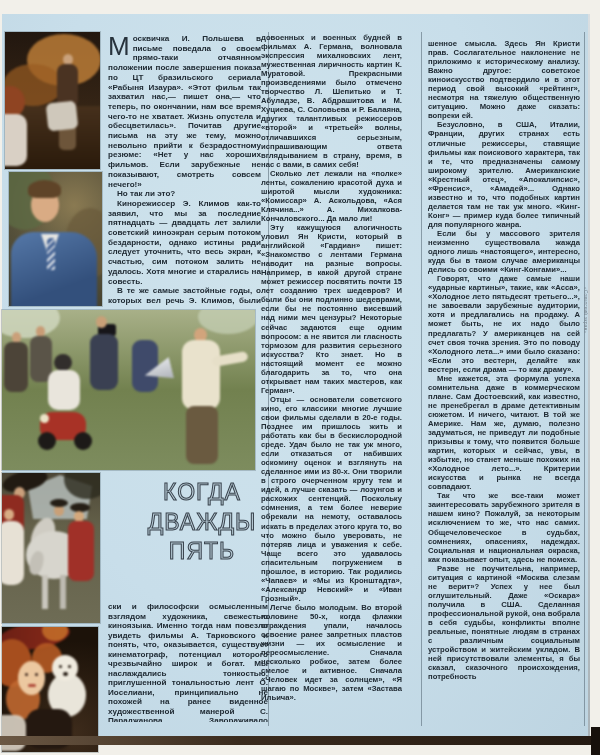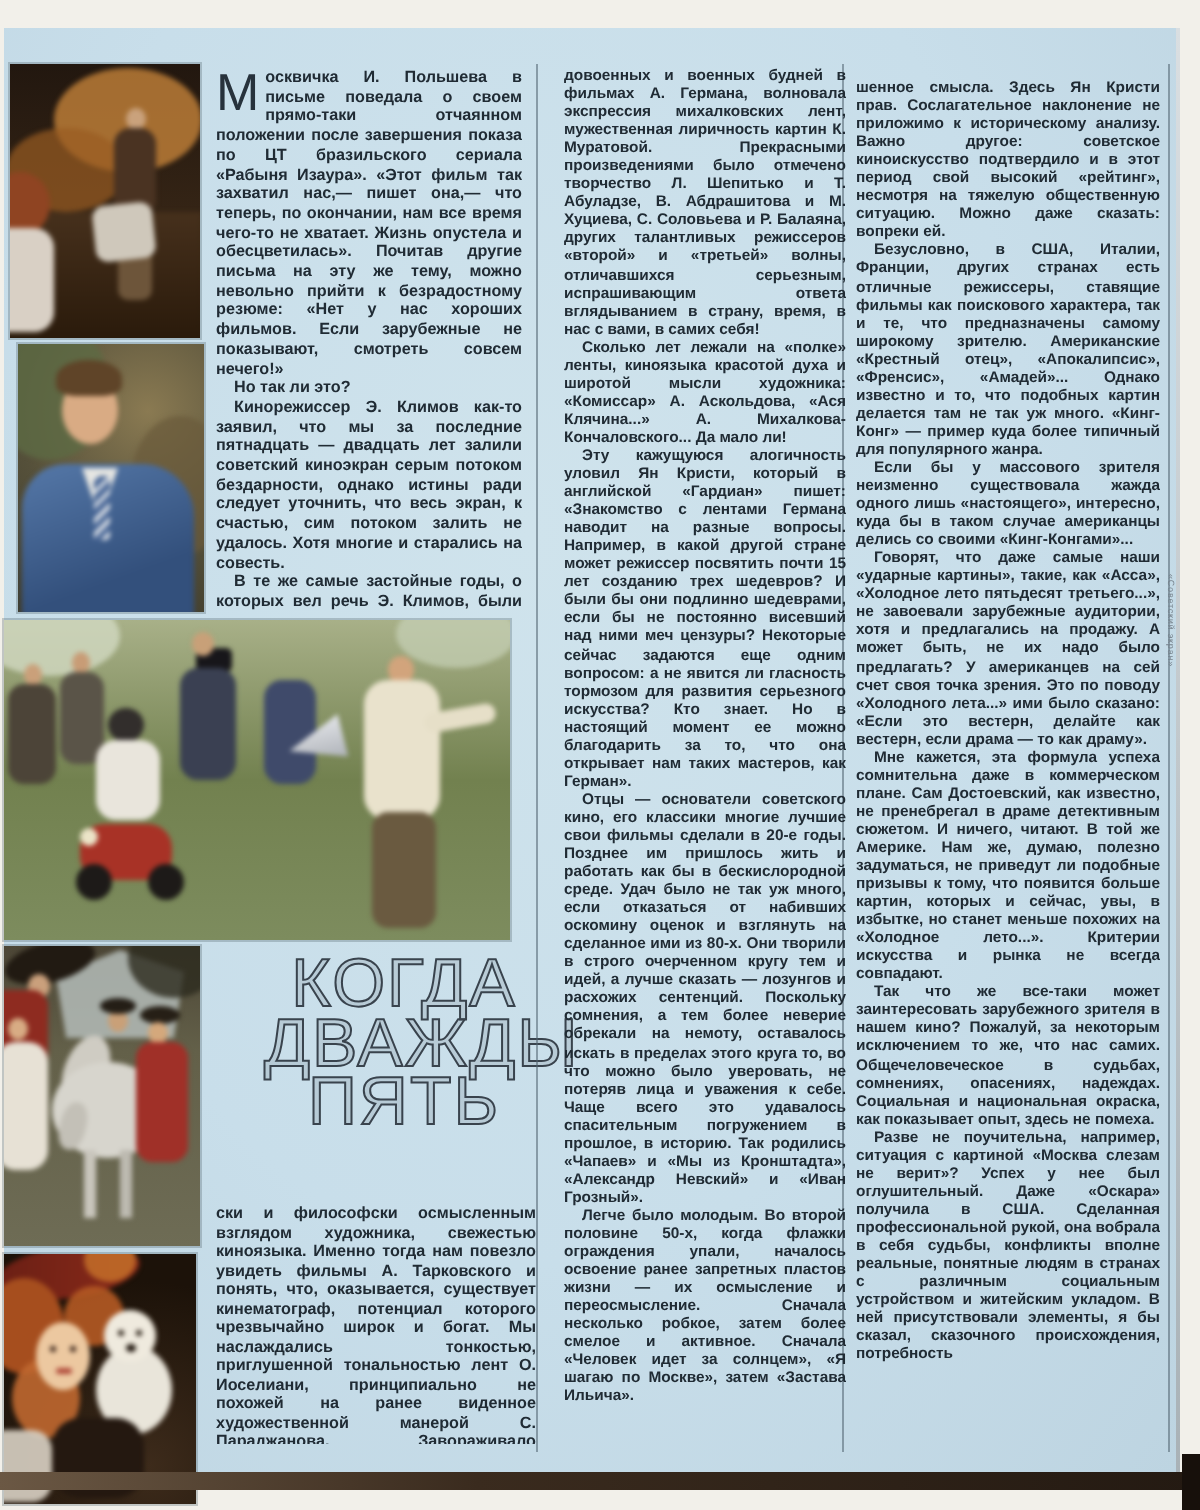--- a/index.html
+++ b/index.html
@@ -23,28 +23,28 @@
   .photo4{left:0;top:459px;width:98px;height:150px;background:linear-gradient(#4c4636,#636049 35%,#6e6c55);}
   .photo5{left:0;top:613px;width:96px;height:125px;background:radial-gradient(circle at 75% 85%,#3d2b1b,#1c1209 72%);}
 
   
   .col{position:absolute;overflow:hidden;color:var(--text,#202b34);text-align:justify;
        font-weight:bold;hyphens:auto;}
   .col p{margin:0;text-indent:9px;}
   .col p.first{text-indent:0;}
   .c1 {left:106px;top:20px;width:153px;height:274px;font-size:8.1px;line-height:9.7px;}
   .c1b{left:106px;top:588px;width:160px;height:120px;font-size:8.1px;line-height:9.5px;}
-  .c2 {left:280px;top:19px;width:141px;height:692px;font-size:7.7px;line-height:9.05px;}
+  .c2 {left:259px;top:19px;width:141px;height:692px;font-size:7.7px;line-height:9.05px;}
   .c3 {left:426px;top:25px;width:152px;height:694px;font-size:7.7px;line-height:9.05px;}
   .dropcap{float:left;font-size:26px;line-height:23px;padding:1px 3px 0 0;font-weight:normal;color:#27323c;}
 
   .vrule{position:absolute;top:18px;height:694px;width:1px;background:var(--rule,#51636f);opacity:.55;}
 
   .headline{position:absolute;left:130px;top:464px;width:140px;height:124px;text-align:center;
-            font-size:34px;line-height:29.5px;letter-spacing:1px;font-weight:100;
+            font-size:23px;line-height:29.5px;letter-spacing:1px;font-weight:100;
             color:rgba(57,67,77,.12);-webkit-text-stroke:1px var(--headline,#39434d);}
   @supports not (-webkit-text-stroke:1px #000){.headline{color:var(--headline,#39434d);font-weight:300;}}
 
   .margin-note{position:absolute;left:583px;top:287px;writing-mode:vertical-rl;
                font-size:4.5px;letter-spacing:.4px;color:#76828c;}
 
   
   .edge-right{position:absolute;left:588px;top:14px;width:2px;height:722px;
               background:linear-gradient(#d9dee1,#a9b2b7);}
   .shadow-bottom{position:absolute;left:0;top:736px;width:596px;height:9px;
@@ -168,21 +168,21 @@
       <p>Кинорежиссер Э. Климов как-то заявил, что мы за последние пятнадцать — двадцать лет залили советский киноэкран серым потоком бездарности, однако истины ради следует уточнить, что весь экран, к счастью, сим потоком залить не удалось. Хотя многие и старались на совесть.</p>
       <p>В те же самые застойные годы, о которых вел речь Э. Климов, были созданы произведения, неожиданно удивившие незауженным, граждан-</p>
     </div>
 
     <div class="col c1b">
       <p class="first">ски и философски осмысленным взглядом художника, свежестью киноязыка. Именно тогда нам повезло увидеть фильмы А. Тарковского и понять, что, оказывается, существует кинематограф, потенциал которого чрезвычайно широк и богат. Мы наслаждались тонкостью, приглушенной тональностью лент О. Иоселиани, принципиально не похожей на ранее виденное художественной манерой С. Параджанова. Завораживало тревожное дыхание</p>
     </div>
 
     <div class="col c2">
       <p class="first">довоенных и военных будней в фильмах А. Германа, волновала экспрессия михалковских лент, мужественная лиричность картин К. Муратовой. Прекрасными произведениями было отмечено творчество Л. Шепитько и Т. Абуладзе, В. Абдрашитова и М. Хуциева, С. Соловьева и Р. Балаяна, других талантливых режиссеров «второй» и «третьей» волны, отличавшихся серьезным, испрашивающим ответа вглядыванием в страну, время, в нас с вами, в самих себя!</p>
-      <p>Сколько лет лежали на «полке» ленты, киноязыка красотой духа и широтой мысли художника: «Комиссар» А. Аскольдова, «Ася Клячина...» А. Михалкова-Кончаловского... Да мало ли!</p>
+      <p>Сколько лет лежали на «полке» ленты, сожалению красотой духа и широтой мысли художника: «Комиссар» А. Аскольдова, «Ася Клячина...» А. Михалкова-Кончаловского... Да мало ли!</p>
       <p>Эту кажущуюся алогичность уловил Ян Кристи, который в английской «Гардиан» пишет: «Знакомство с лентами Германа наводит на разные вопросы. Например, в какой другой стране может режиссер посвятить почти 15 лет созданию трех шедевров? И были бы они подлинно шедеврами, если бы не постоянно висевший над ними меч цензуры? Некоторые сейчас задаются еще одним вопросом: а не явится ли гласность тормозом для развития серьезного искусства? Кто знает. Но в настоящий момент ее можно благодарить за то, что она открывает нам таких мастеров, как Герман».</p>
       <p>Отцы — основатели советского кино, его классики многие лучшие свои фильмы сделали в 20-е годы. Позднее им пришлось жить и работать как бы в бескислородной среде. Удач было не так уж много, если отказаться от набивших оскомину оценок и взглянуть на сделанное ими из 80-х. Они творили в строго очерченном кругу тем и идей, а лучше сказать — лозунгов и расхожих сентенций. Поскольку сомнения, а тем более неверие обрекали на немоту, оставалось искать в пределах этого круга то, во что можно было уверовать, не потеряв лица и уважения к себе. Чаще всего это удавалось спасительным погружением в прошлое, в историю. Так родились «Чапаев» и «Мы из Кронштадта», «Александр Невский» и «Иван Грозный».</p>
       <p>Легче было молодым. Во второй половине 50-х, когда флажки ограждения упали, началось освоение ранее запретных пластов жизни — их осмысление и переосмысление. Сначала несколько робкое, затем более смелое и активное. Сначала «Человек идет за солнцем», «Я шагаю по Москве», затем «Застава Ильича».</p>
 
     </div>
 
     <div class="col c3">
       <p class="first">шенное смысла. Здесь Ян Кристи прав. Сослагательное наклонение не приложимо к историческому анализу. Важно другое: советское киноискусство подтвердило и в этот период свой высокий «рейтинг», несмотря на тяжелую общественную ситуацию. Можно даже сказать: вопреки ей.</p>
       <p>Безусловно, в США, Италии, Франции, других странах есть отличные режиссеры, ставящие фильмы как поискового характера, так и те, что предназначены самому широкому зрителю. Американские «Крестный отец», «Апокалипсис», «Френсис», «Амадей»... Однако известно и то, что подобных картин делается там не так уж много. «Кинг-Конг» — пример куда более типичный для популярного жанра.</p>
       <p>Если бы у массового зрителя неизменно существовала жажда одного лишь «настоящего», интересно, куда бы в таком случае американцы делись со своими «Кинг-Конгами»...</p>

